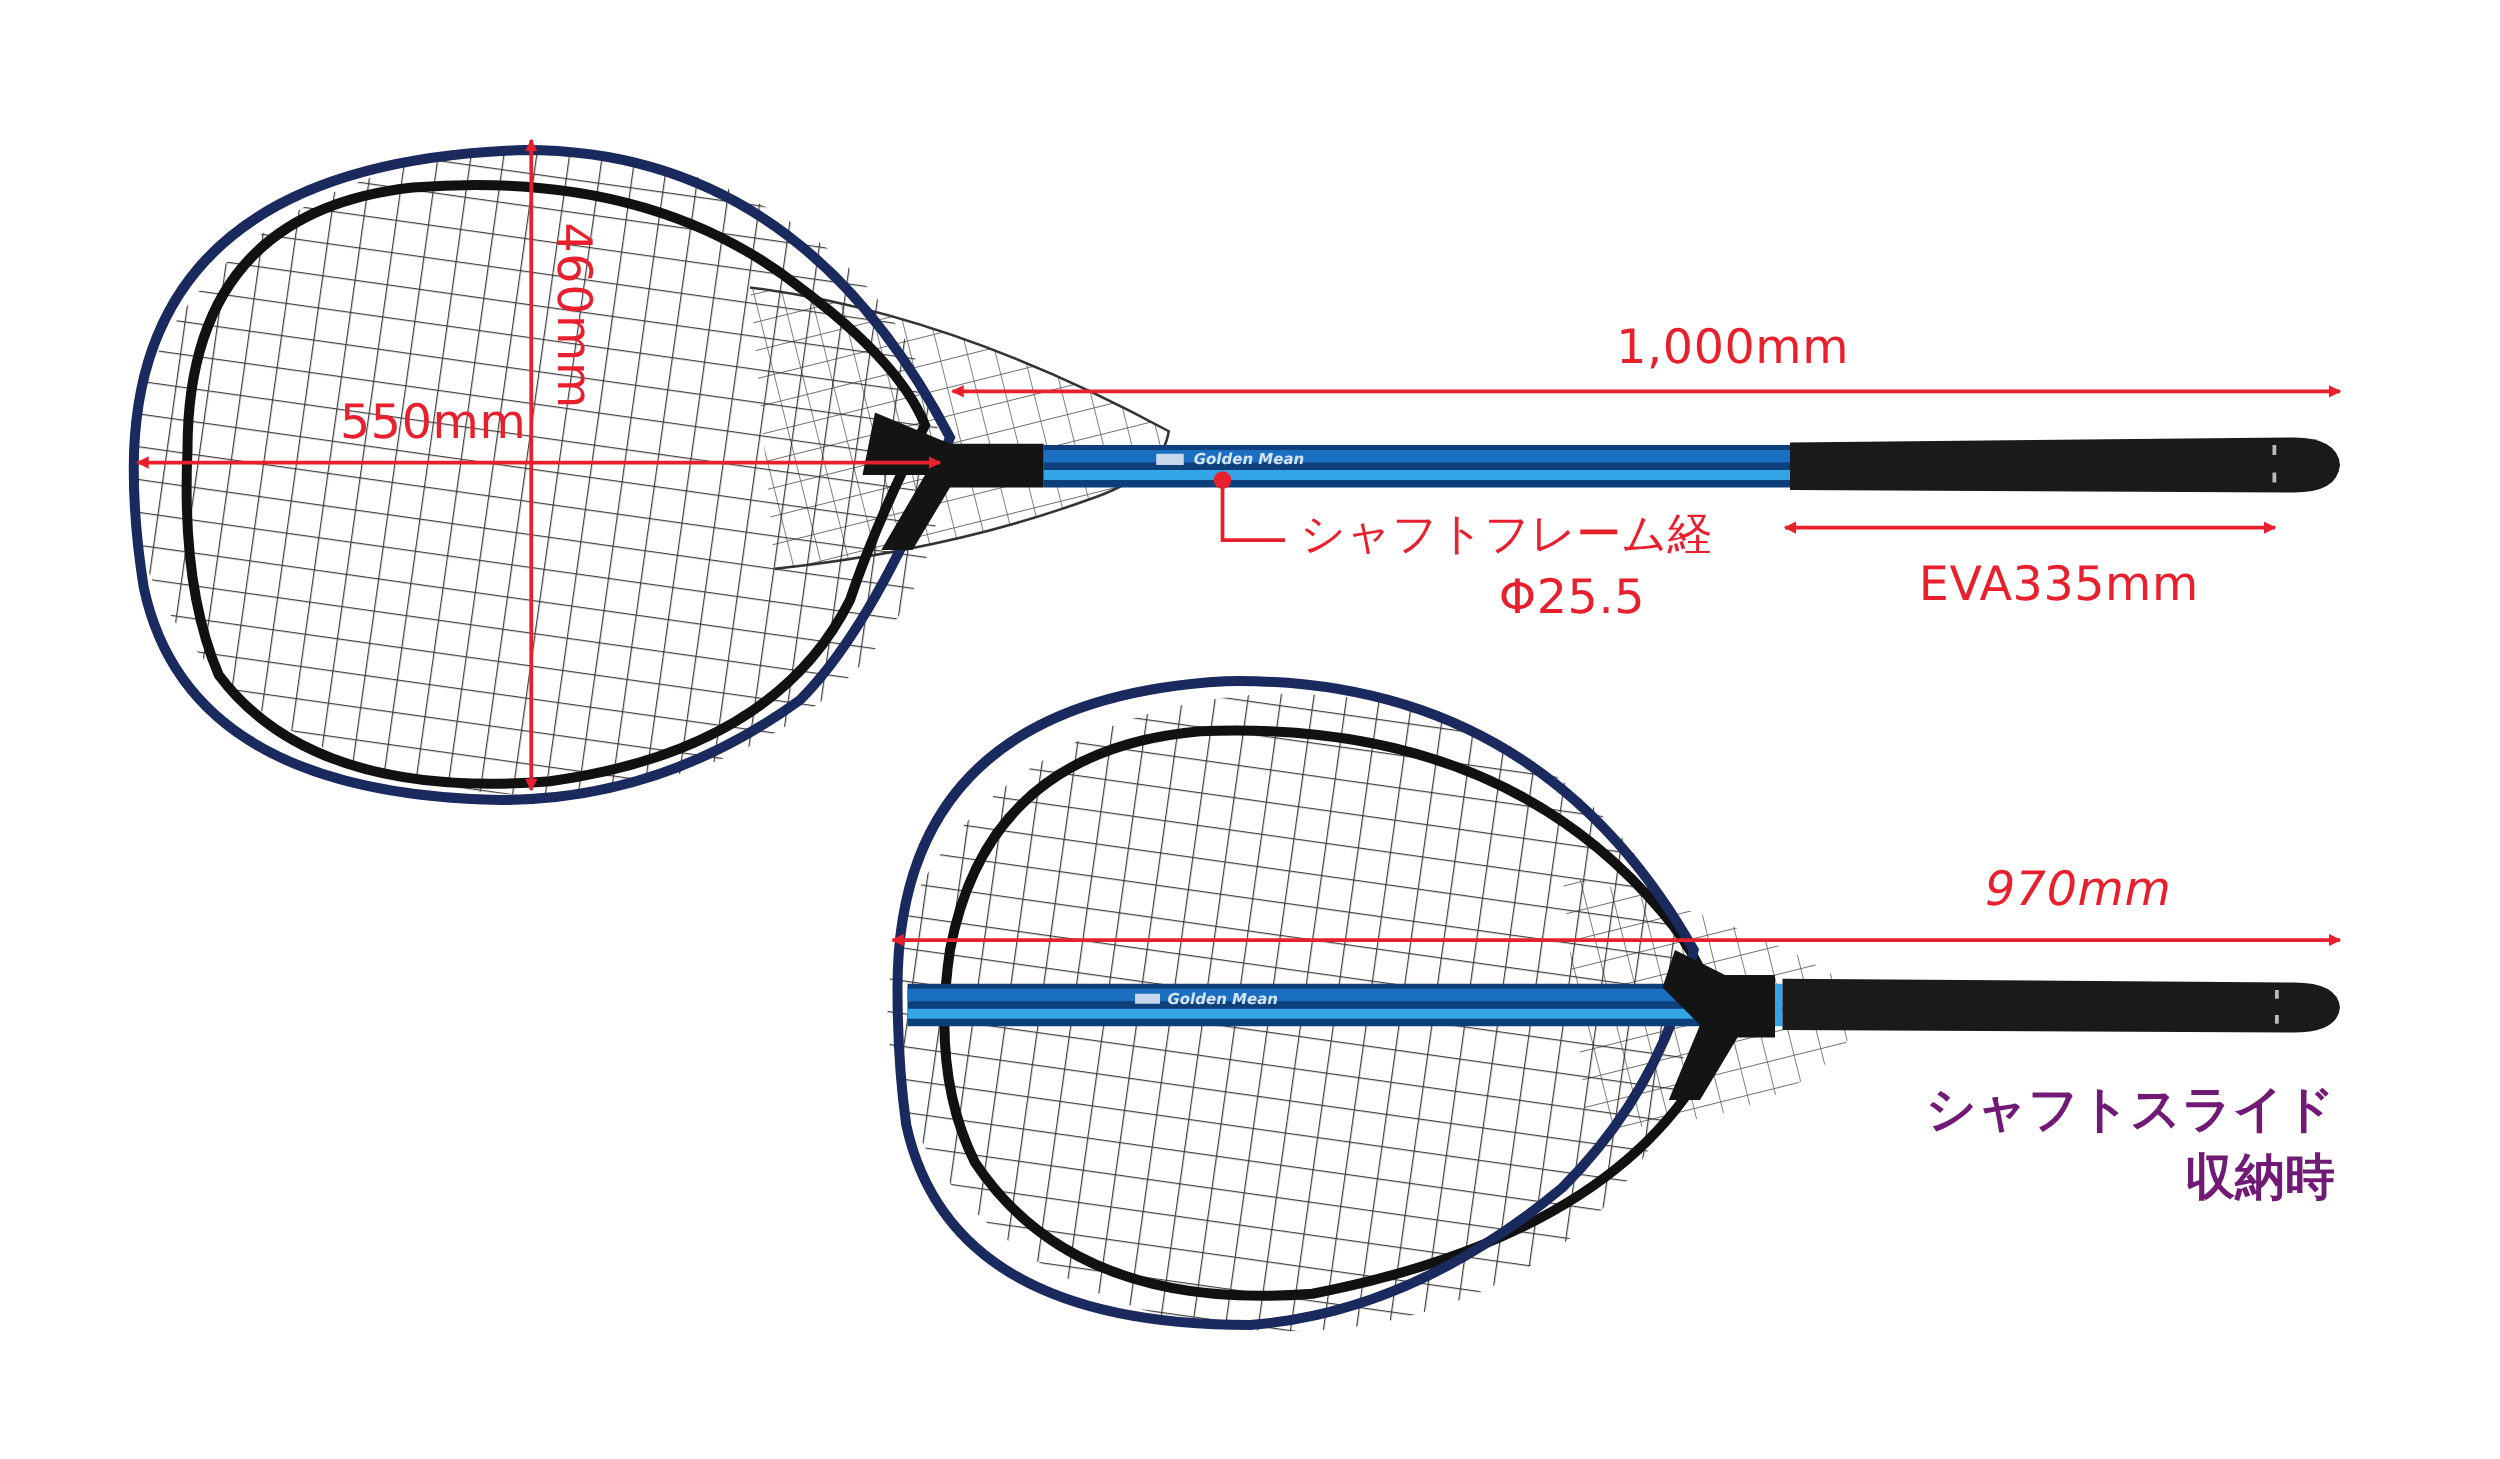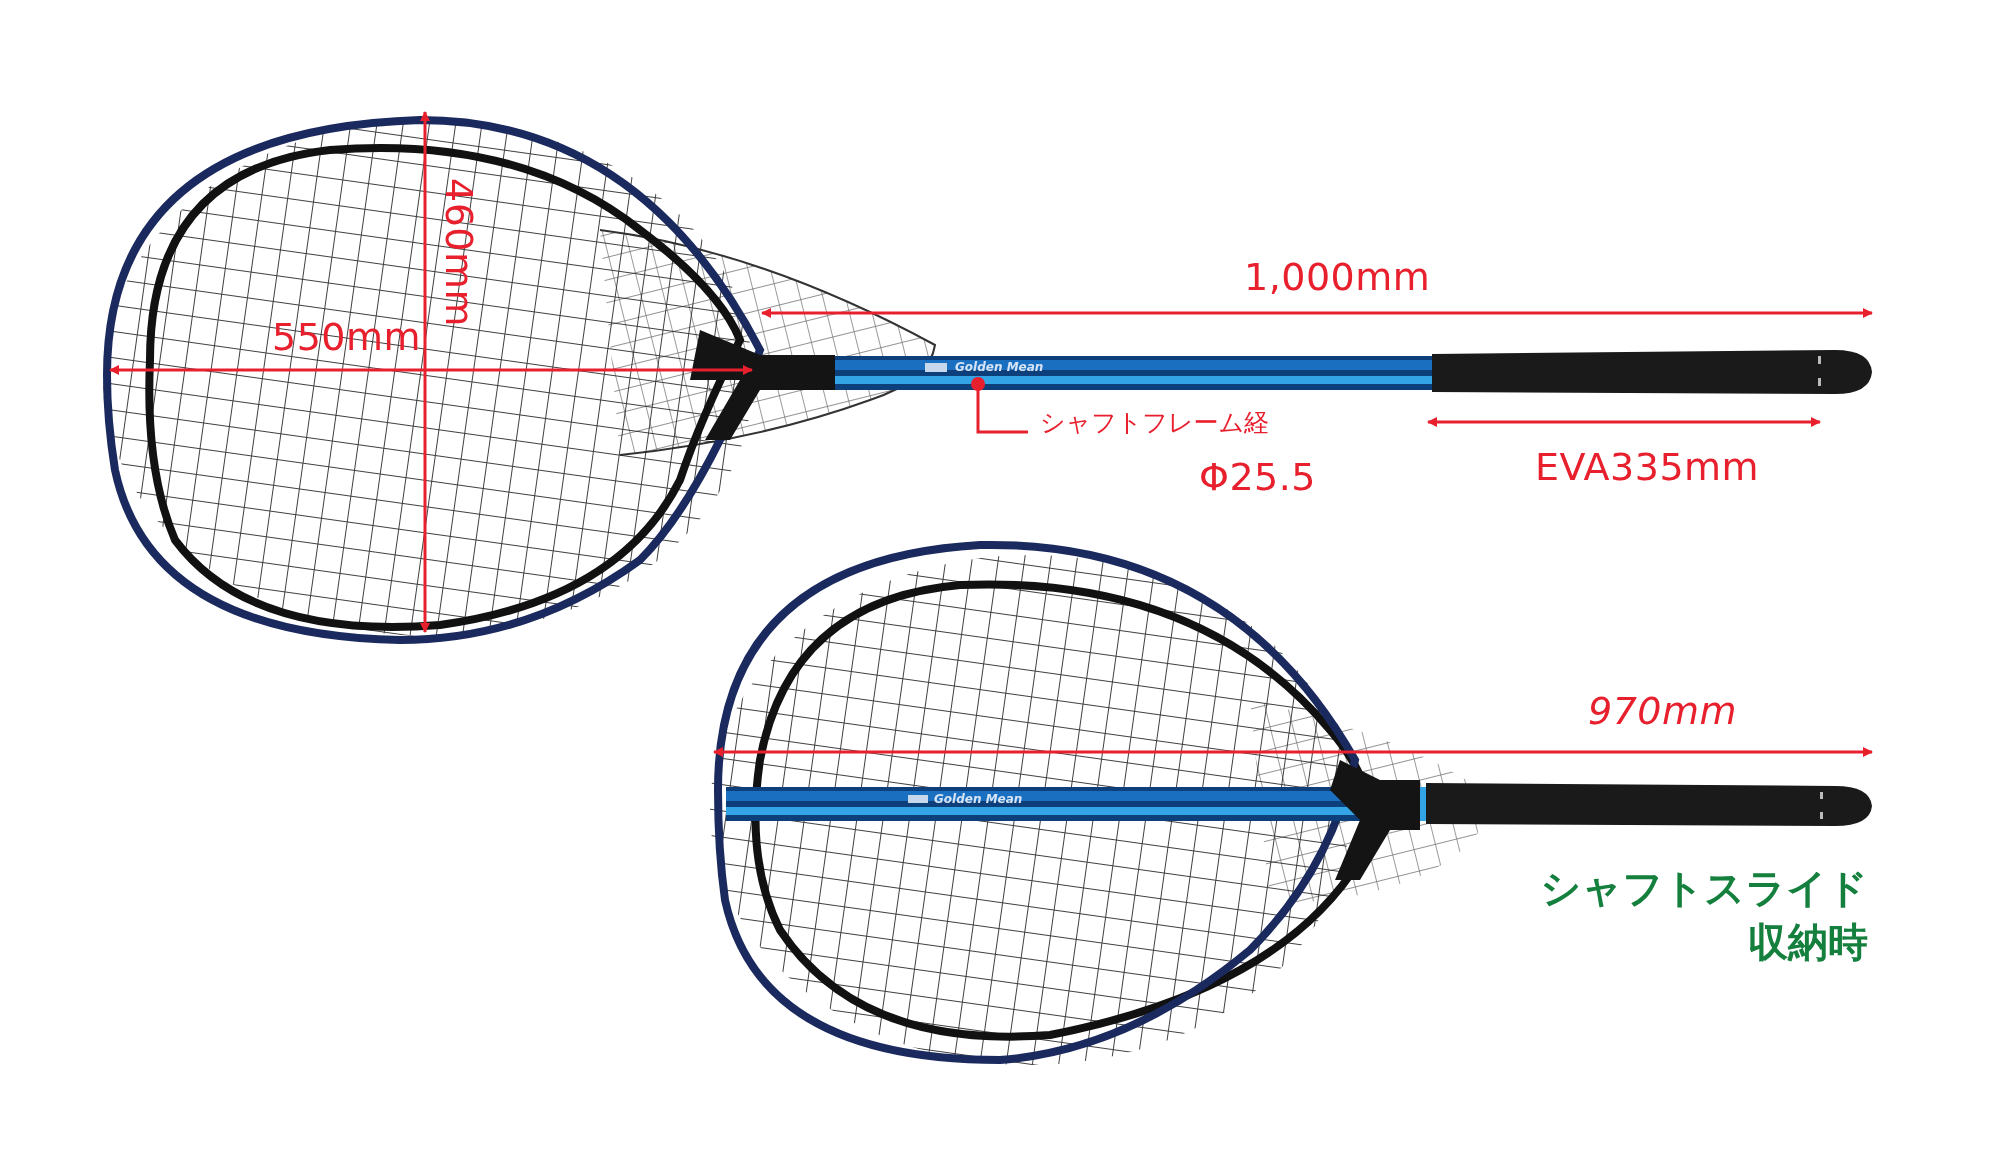--- a/index.html
+++ b/index.html
@@ -1,23 +1,23 @@
 <!DOCTYPE html>
 <html><head>
 <meta charset="utf-8">
 <style>
   html, body { margin: 0; padding: 0; background: #ffffff; }
   body { width: 2000px; height: 1167px; position: relative; overflow: hidden;
          font-family: "DejaVu Sans", "Liberation Sans", sans-serif; }
   svg.stage { position: absolute; left: 0; top: 0; width: 2000px; height: 1167px; }
   .lbl { position: absolute; white-space: nowrap; line-height: 1; }
   .red { color: #e8202e; }
-  .black { color: #15803d; }
+  .black { color: #701a75; }
   .dim { font-size: 38px; font-weight: 400; letter-spacing: 0.5px; }
-  .jp  { font-size: 25px; font-weight: 400; }
+  .jp  { font-size: 36px; font-weight: 400; }
   .jpb { font-size: 40px; font-weight: 700; }
   .vert { transform-origin: left top; transform: rotate(90deg); }
 </style>
 </head>
 <body>
 
 <svg class="stage" viewBox="0 0 2000 1167" xmlns="http://www.w3.org/2000/svg">
   <defs>
     <pattern id="mesh" width="26" height="26" patternUnits="userSpaceOnUse" patternTransform="rotate(8)">
       <path d="M0 0 L26 0 M0 0 L0 26" stroke="#2a2a2a" stroke-width="2" fill="none"></path>
@@ -93,20 +93,20 @@
       <rect x="1820" y="792" width="3" height="7" fill="#bbb"></rect>
       <rect x="1820" y="812" width="3" height="7" fill="#bbb"></rect>
     </g>
 
     <line x1="714" y1="752" x2="1872" y2="752" stroke="#e8202e" stroke-width="3" marker-start="url(#arrL)" marker-end="url(#arrR)"></line>
   </g>
 </svg>
 
 <div class="lbl dim red" style="left:228px; top:318px;margin-left:44px;">550mm</div>
 <div class="lbl dim red vert" style="left:478px; top:178px;">460mm</div>
-<div class="lbl dim red" style="left:1244px; top:258px;">1,000mm</div>
+<div class="lbl dim red" style="left:1293px; top:258px;">1,000mm</div>
 <div class="lbl jp red" style="left:1040px; top:410px;">シャフトフレーム経</div>
 <div class="lbl dim red" style="left:1159px; top:458px;margin-left:40px;">Φ25.5</div>
 <div class="lbl dim red" style="left:1497px; top:448px;margin-left:38px;">EVA335mm</div>
 
 <div class="lbl dim red" style="left:1588px; top:692px;font-style:italic;">970mm</div>
 <div class="lbl jpb black" style="right:132px; top:868px; text-align:right;">シャフトスライド</div>
 <div class="lbl jpb black" style="right:132px; top:922px; text-align:center;">収納時</div>
 
 </body></html>

